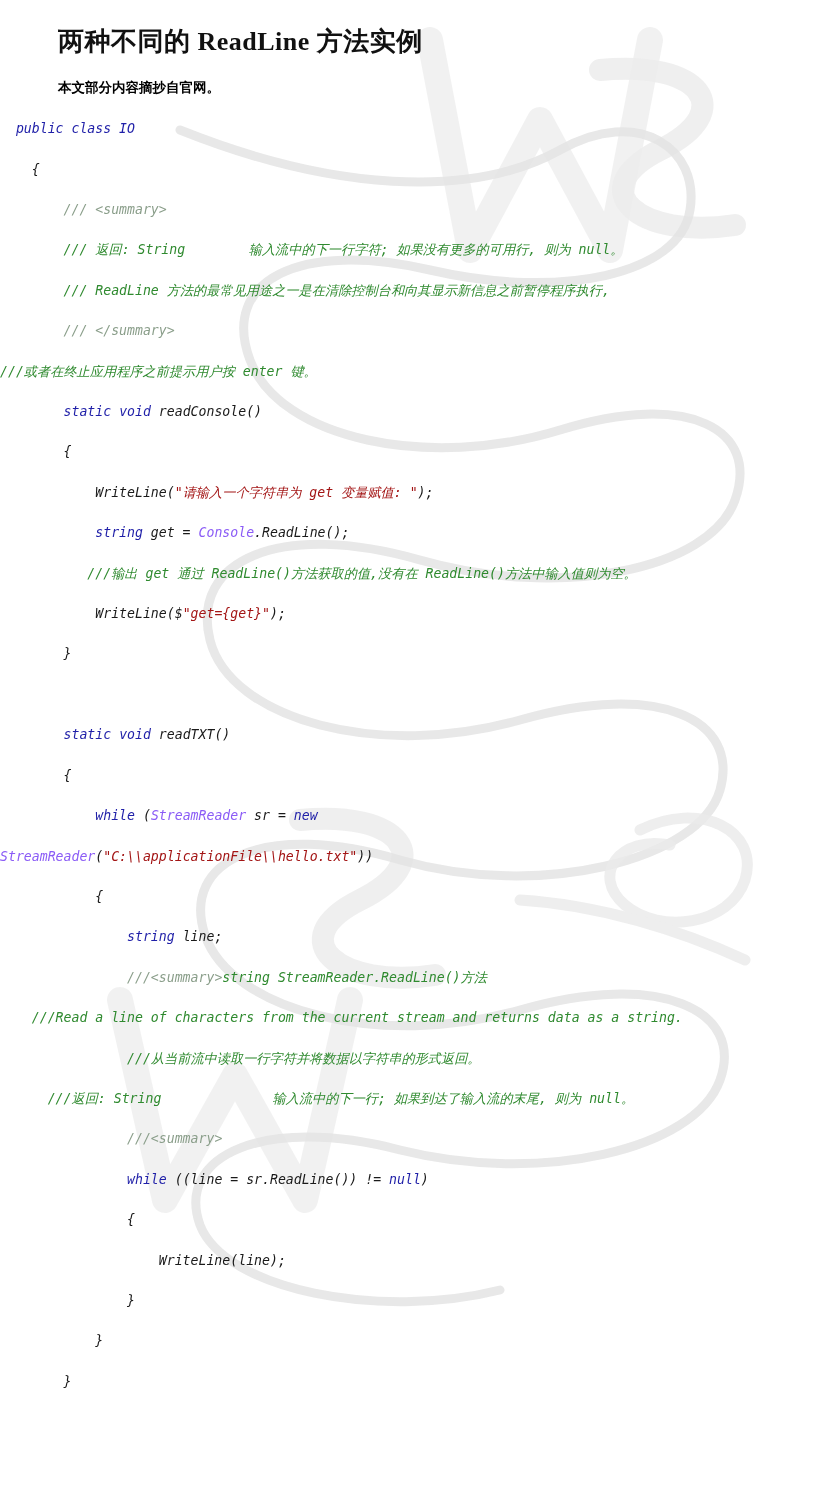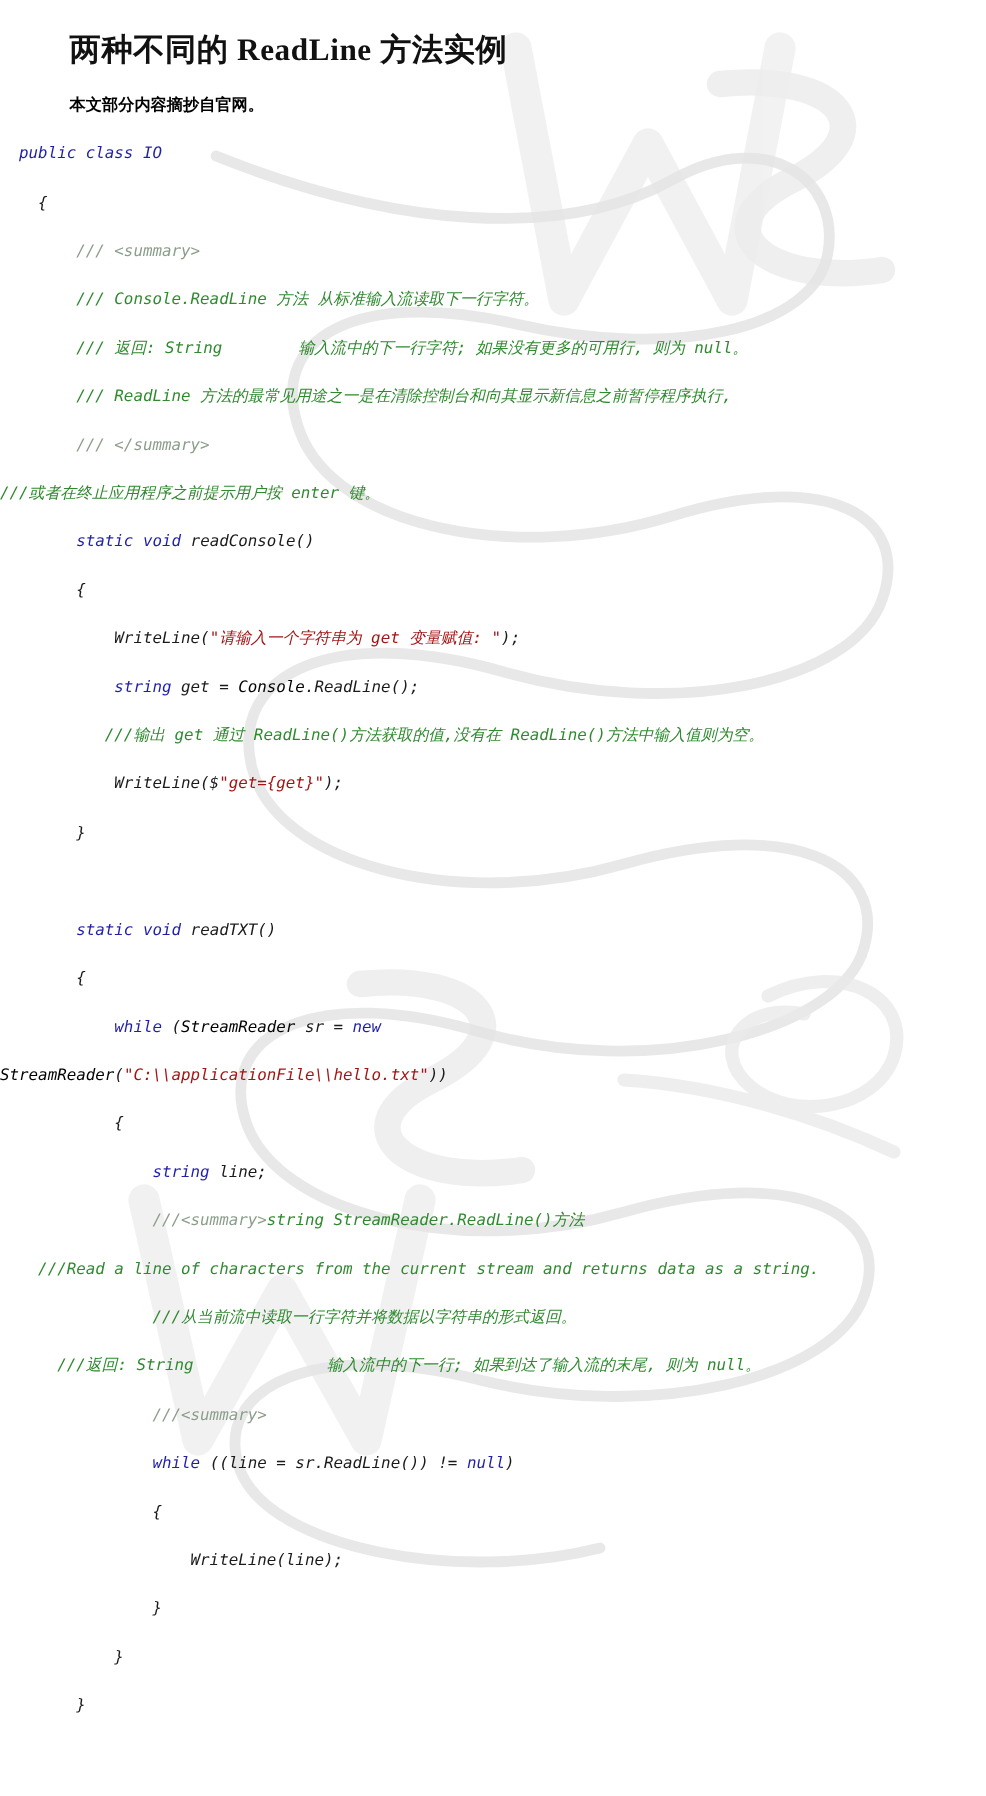--- a/index.html
+++ b/index.html
@@ -31,21 +31,21 @@
   .code{
     font-family:"DejaVu Sans Mono","Liberation Mono",monospace;
     font-size:13.2px;
     line-height:20.2px;
     color:#1a1a1a;
     margin:2px 0 0 0;
     white-space:pre;
   }
   .code .ln{display:block; white-space:pre; min-height:20.2px;font-style:italic;}
   .kw{color:#1f1fa8;}
-  .typ{color:#000000;}
+  .typ{color:#8b5cf6;}
   .str{color:#a31515;}
   .cmt{color:#2f8a2f;}
   .cmt-x{color:#8a9e8a;}
   .plain{color:#1a1a1a;}
 </style>
 </head>
 <body>
 
 <svg id="watermark" viewBox="0 0 822 1497" aria-hidden="true">
   <g fill="none" stroke="#e3e3e3" stroke-width="26" stroke-linecap="round" stroke-linejoin="round" opacity="0.95">
@@ -68,21 +68,20 @@
 <div id="page">
 
   <h1 class="title">两种不同的 ReadLine 方法实例</h1>
 
   <div class="intro">本文部分内容摘抄自官网。</div>
 
   <div class="code">
 <span class="ln">  <span class="kw">public class IO</span></span>
 <span class="ln">    <span class="plain">{</span></span>
 <span class="ln">        <span class="cmt-x">/// &lt;summary&gt;</span></span>
-<span class="ln">        <span class="cmt">/// Console.ReadLine 方法 从标准输入流读取下一行字符。</span></span>
 <span class="ln">        <span class="cmt">/// 返回: String</span>        <span class="cmt">输入流中的下一行字符; 如果没有更多的可用行, 则为 null。</span></span>
 <span class="ln">        <span class="cmt">/// ReadLine 方法的最常见用途之一是在清除控制台和向其显示新信息之前暂停程序执行,</span></span>
 <span class="ln">        <span class="cmt-x">/// &lt;/summary&gt;</span></span>
 <span class="ln"><span class="cmt">///或者在终止应用程序之前提示用户按 enter 键。</span></span>
 <span class="ln">        <span class="kw">static</span> <span class="kw">void</span> <span class="plain">readConsole()</span></span>
 <span class="ln">        <span class="plain">{</span></span>
 <span class="ln">            <span class="plain">WriteLine(</span><span class="str">"请输入一个字符串为 get 变量赋值: "</span><span class="plain">);</span></span>
 <span class="ln">            <span class="kw">string</span><span class="plain"> get = </span><span class="typ">Console</span><span class="plain">.ReadLine();</span></span>
 <span class="ln">           <span class="cmt">///输出 get 通过 ReadLine()方法获取的值,没有在 ReadLine()方法中输入值则为空。</span></span>
 <span class="ln">            <span class="plain">WriteLine($</span><span class="str">"get={get}"</span><span class="plain">);</span></span>

